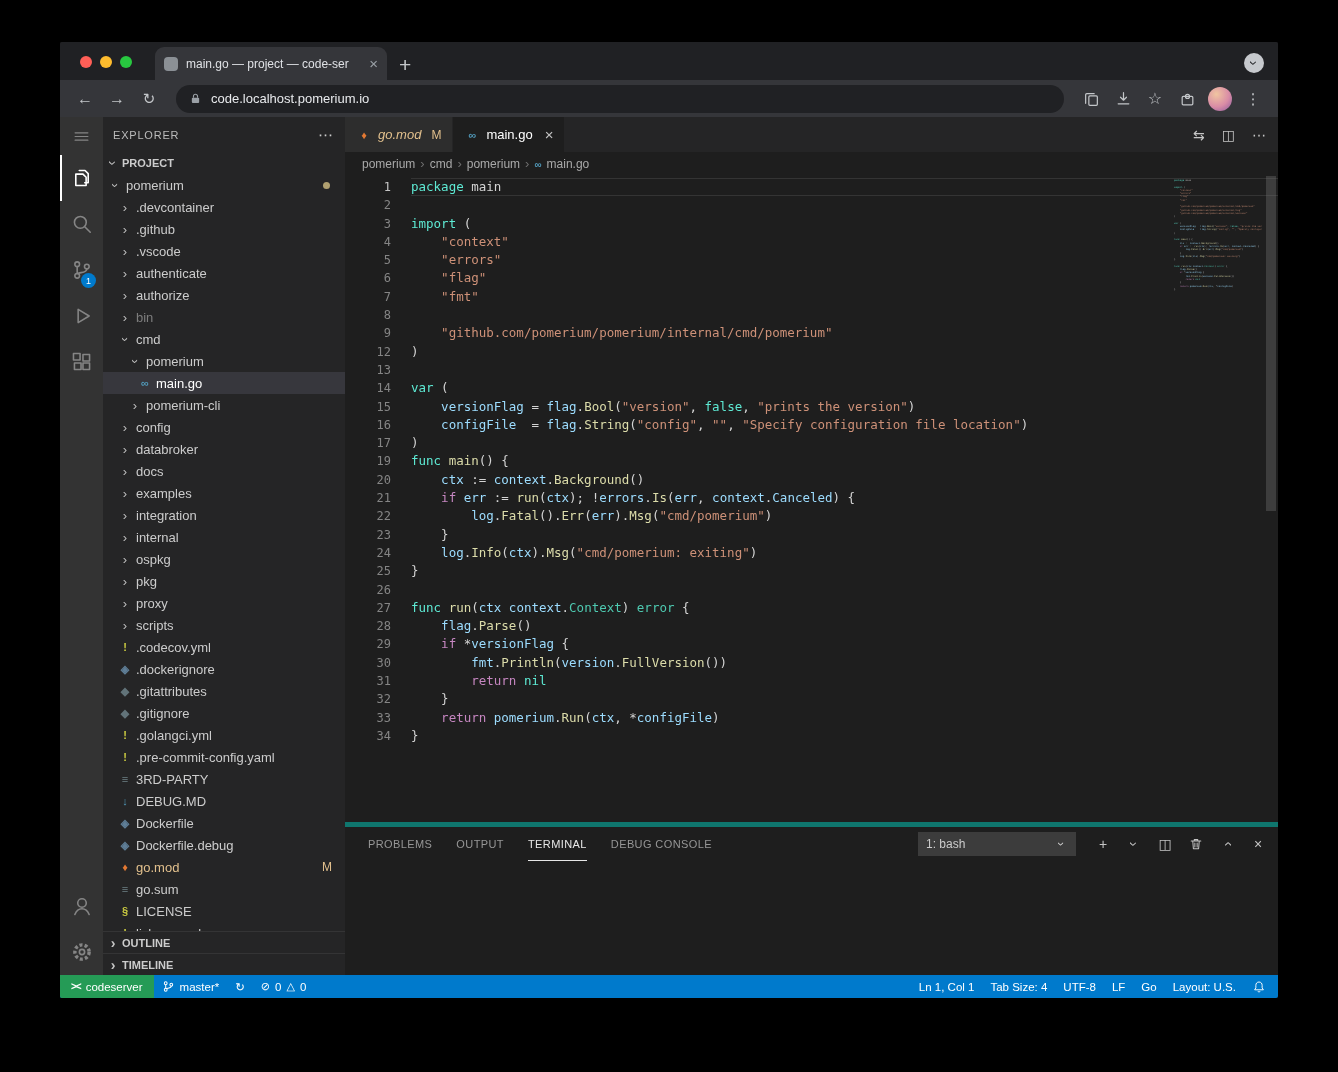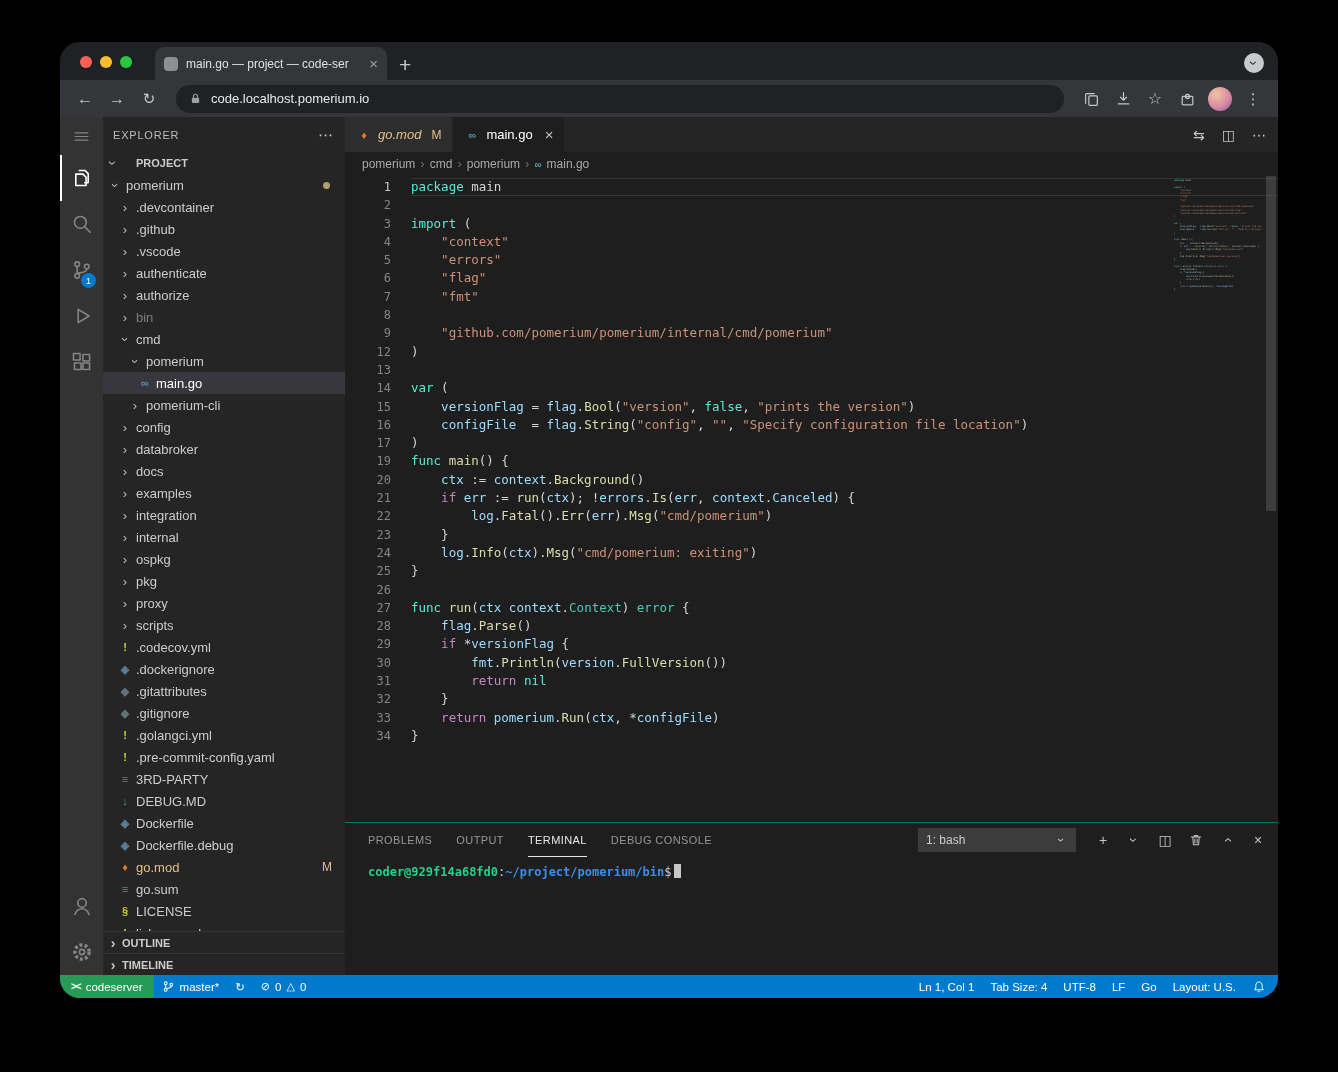--- a/index.html
+++ b/index.html
@@ -1,19 +1,19 @@
 <!DOCTYPE html>
 <html><head>
 <meta charset="utf-8">
 <style>
   *{margin:0;padding:0;box-sizing:border-box}
   html,body{width:1338px;height:1072px;background:#000;overflow:hidden;
     font-family:"Liberation Sans",sans-serif;-webkit-font-smoothing:antialiased}
   .stage{position:relative;width:1338px;height:1072px;background:#000}
-  .window{position:absolute;left:60px;top:42px;width:1218px;height:956px;border-radius:20px;
+  .window{position:absolute;left:60px;top:42px;width:1218px;height:956px;border-radius:2px;
     overflow:hidden;background:#1e1e1e;display:flex;flex-direction:column}
 
   
   .titlebar{height:38px;background:#202124;flex:none;position:relative;display:flex;align-items:flex-end}
   .traffic{position:absolute;left:20px;top:14px;display:flex;gap:8px}
   .light{width:12px;height:12px;border-radius:50%;display:inline-block}
   .light.red{background:#ff5f57}.light.yellow{background:#febc2e}.light.green{background:#28c840}
   .btab{margin-left:95px;width:232px;height:33px;background:#35363a;border-radius:9px 9px 0 0;
     display:flex;align-items:center;padding:0 9px;gap:8px;color:#dfe1e5;font-size:12px}
   .favicon{width:14px;height:14px;border-radius:4px;background:#9aa0a6;flex:none;opacity:.85}
@@ -43,21 +43,21 @@
     background:#007acc;color:#fff;font-size:9px;display:flex;align-items:center;justify-content:center}
   .ab-spacer{flex:1}
   svg.ln{fill:none;stroke:currentColor;stroke-width:1.15;stroke-linecap:round;stroke-linejoin:round}
 
   
   .sidebar{width:242px;background:#252526;flex:none;display:flex;flex-direction:column;min-height:0;color:#cccccc}
   .side-header{height:35px;flex:none;display:flex;align-items:center;padding-left:10px;font-size:11px;
     letter-spacing:.8px;color:#bbbbbb}
   .side-header .more{margin-left:auto;margin-right:12px;color:#cccccc;font-size:15px;letter-spacing:0}
   .section-head{height:22px;flex:none;display:flex;align-items:center;font-size:11px;font-weight:bold;
-    color:#cccccc;padding-left:3px;gap:16px}
+    color:#cccccc;padding-left:3px;gap:2px}
   .chev{display:inline-block;font-size:14px;color:#c5c5c5;width:14px;text-align:center;line-height:1}
   .rot-down{transform:rotate(90deg)}.rot-up{transform:rotate(-90deg)}
   .sec-chev{font-weight:normal}
   .tree{flex:1;min-height:0;overflow:hidden}
   .trow{height:22px;display:flex;align-items:center;font-size:13px;color:#cccccc;cursor:pointer}
   .trow.sel{background:#37373d}
   .trow.sel .tlabel{color:#ffffff}
   .twisty{width:16px;flex:none;text-align:center;font-size:13px;color:#bdbdbd;display:inline-block}
   .twisty.open{transform:rotate(90deg)}
   .ficon{width:16px;flex:none;text-align:center;font-size:11px;font-weight:bold}
@@ -94,21 +94,21 @@
   .lnum.cur{color:#c6c6c6}
   .lcontent{margin-left:20px;flex:1;white-space:pre}
   .lcontent.cur{box-shadow:inset 0 1px 0 rgba(255,255,255,.10),inset 0 -1px 0 rgba(255,255,255,.10)}
   .tk-k{color:#5eead4}.tk-c{color:#c586c0}.tk-s{color:#ce9178}.tk-f{color:#dcdcaa}
   .tk-v{color:#9cdcfe}.tk-t{color:#4ec9b0}.tk-p{color:#d4d4d4}
   .minimap{position:absolute;top:3px;right:16px;width:88px;height:150px;overflow:hidden;opacity:.85}
   .mline{height:3.3px;font-size:2.4px;line-height:3.3px;white-space:pre;overflow:hidden}
   .vthumb{position:absolute;top:0;right:2px;width:10px;height:335px;background:rgba(121,121,121,.35)}
 
   
-  .panel{height:153px;flex:none;border-top:1px solid #0f766e;display:flex;flex-direction:column;background:#1e1e1e}
+  .panel{height:153px;flex:none;border-top:5px solid #0f766e;display:flex;flex-direction:column;background:#1e1e1e}
   .panel-head{height:34px;flex:none;display:flex;align-items:center;padding:0 12px 0 23px}
   .ptabs{display:flex;height:100%}
   .ptab{margin-right:24px;font-size:11px;letter-spacing:.4px;color:#969696;display:flex;align-items:center;
     height:100%;border-bottom:1px solid transparent;cursor:pointer}
   .ptab.active{color:#e7e7e7;border-bottom-color:#e7e7e7}
   .panel-right{margin-left:auto;display:flex;align-items:center;gap:15px;color:#c5c5c5}
   .shell-select{width:158px;height:24px;background:#3c3c3c;color:#cccccc;font-size:12px;display:flex;
     align-items:center;justify-content:space-between;padding:0 8px;margin-right:4px}
   .shell-select .chev{font-size:12px;color:#cccccc}
   .picon{font-size:14px;display:flex;align-items:center;justify-content:center;min-width:16px}
@@ -531,23 +531,20 @@
                 <span class="picon">◫</span>
                 <span class="picon">
                   <svg class="ln" width="14" height="14" viewBox="0 0 16 16">
                       <path d="M2.5 4.5h11M6 4.5V3h4v1.5M4.3 4.5l.7 9h6l.7-9M6.7 7v4.5M9.3 7v4.5"></path>
                     </svg>
                 </span>
                 <span class="picon chev rot-up">›</span>
                 <span class="picon">×</span>
               </div>
             </div>
-            <div class="terminal">
-              <span class="t-user">coder@929f14a68fd0</span><span>:</span><span class="t-path">~/project/pomerium/bin</span><span>$</span><span class="cursor"></span>
-            </div>
           </div>
         </section>
       </div>
 
       <footer class="statusbar">
         <div class="sb-item remote">
           <span class="remote-glyph">&gt;&lt;</span>
           <span>codeserver</span>
         </div>
         <div class="sb-item">

